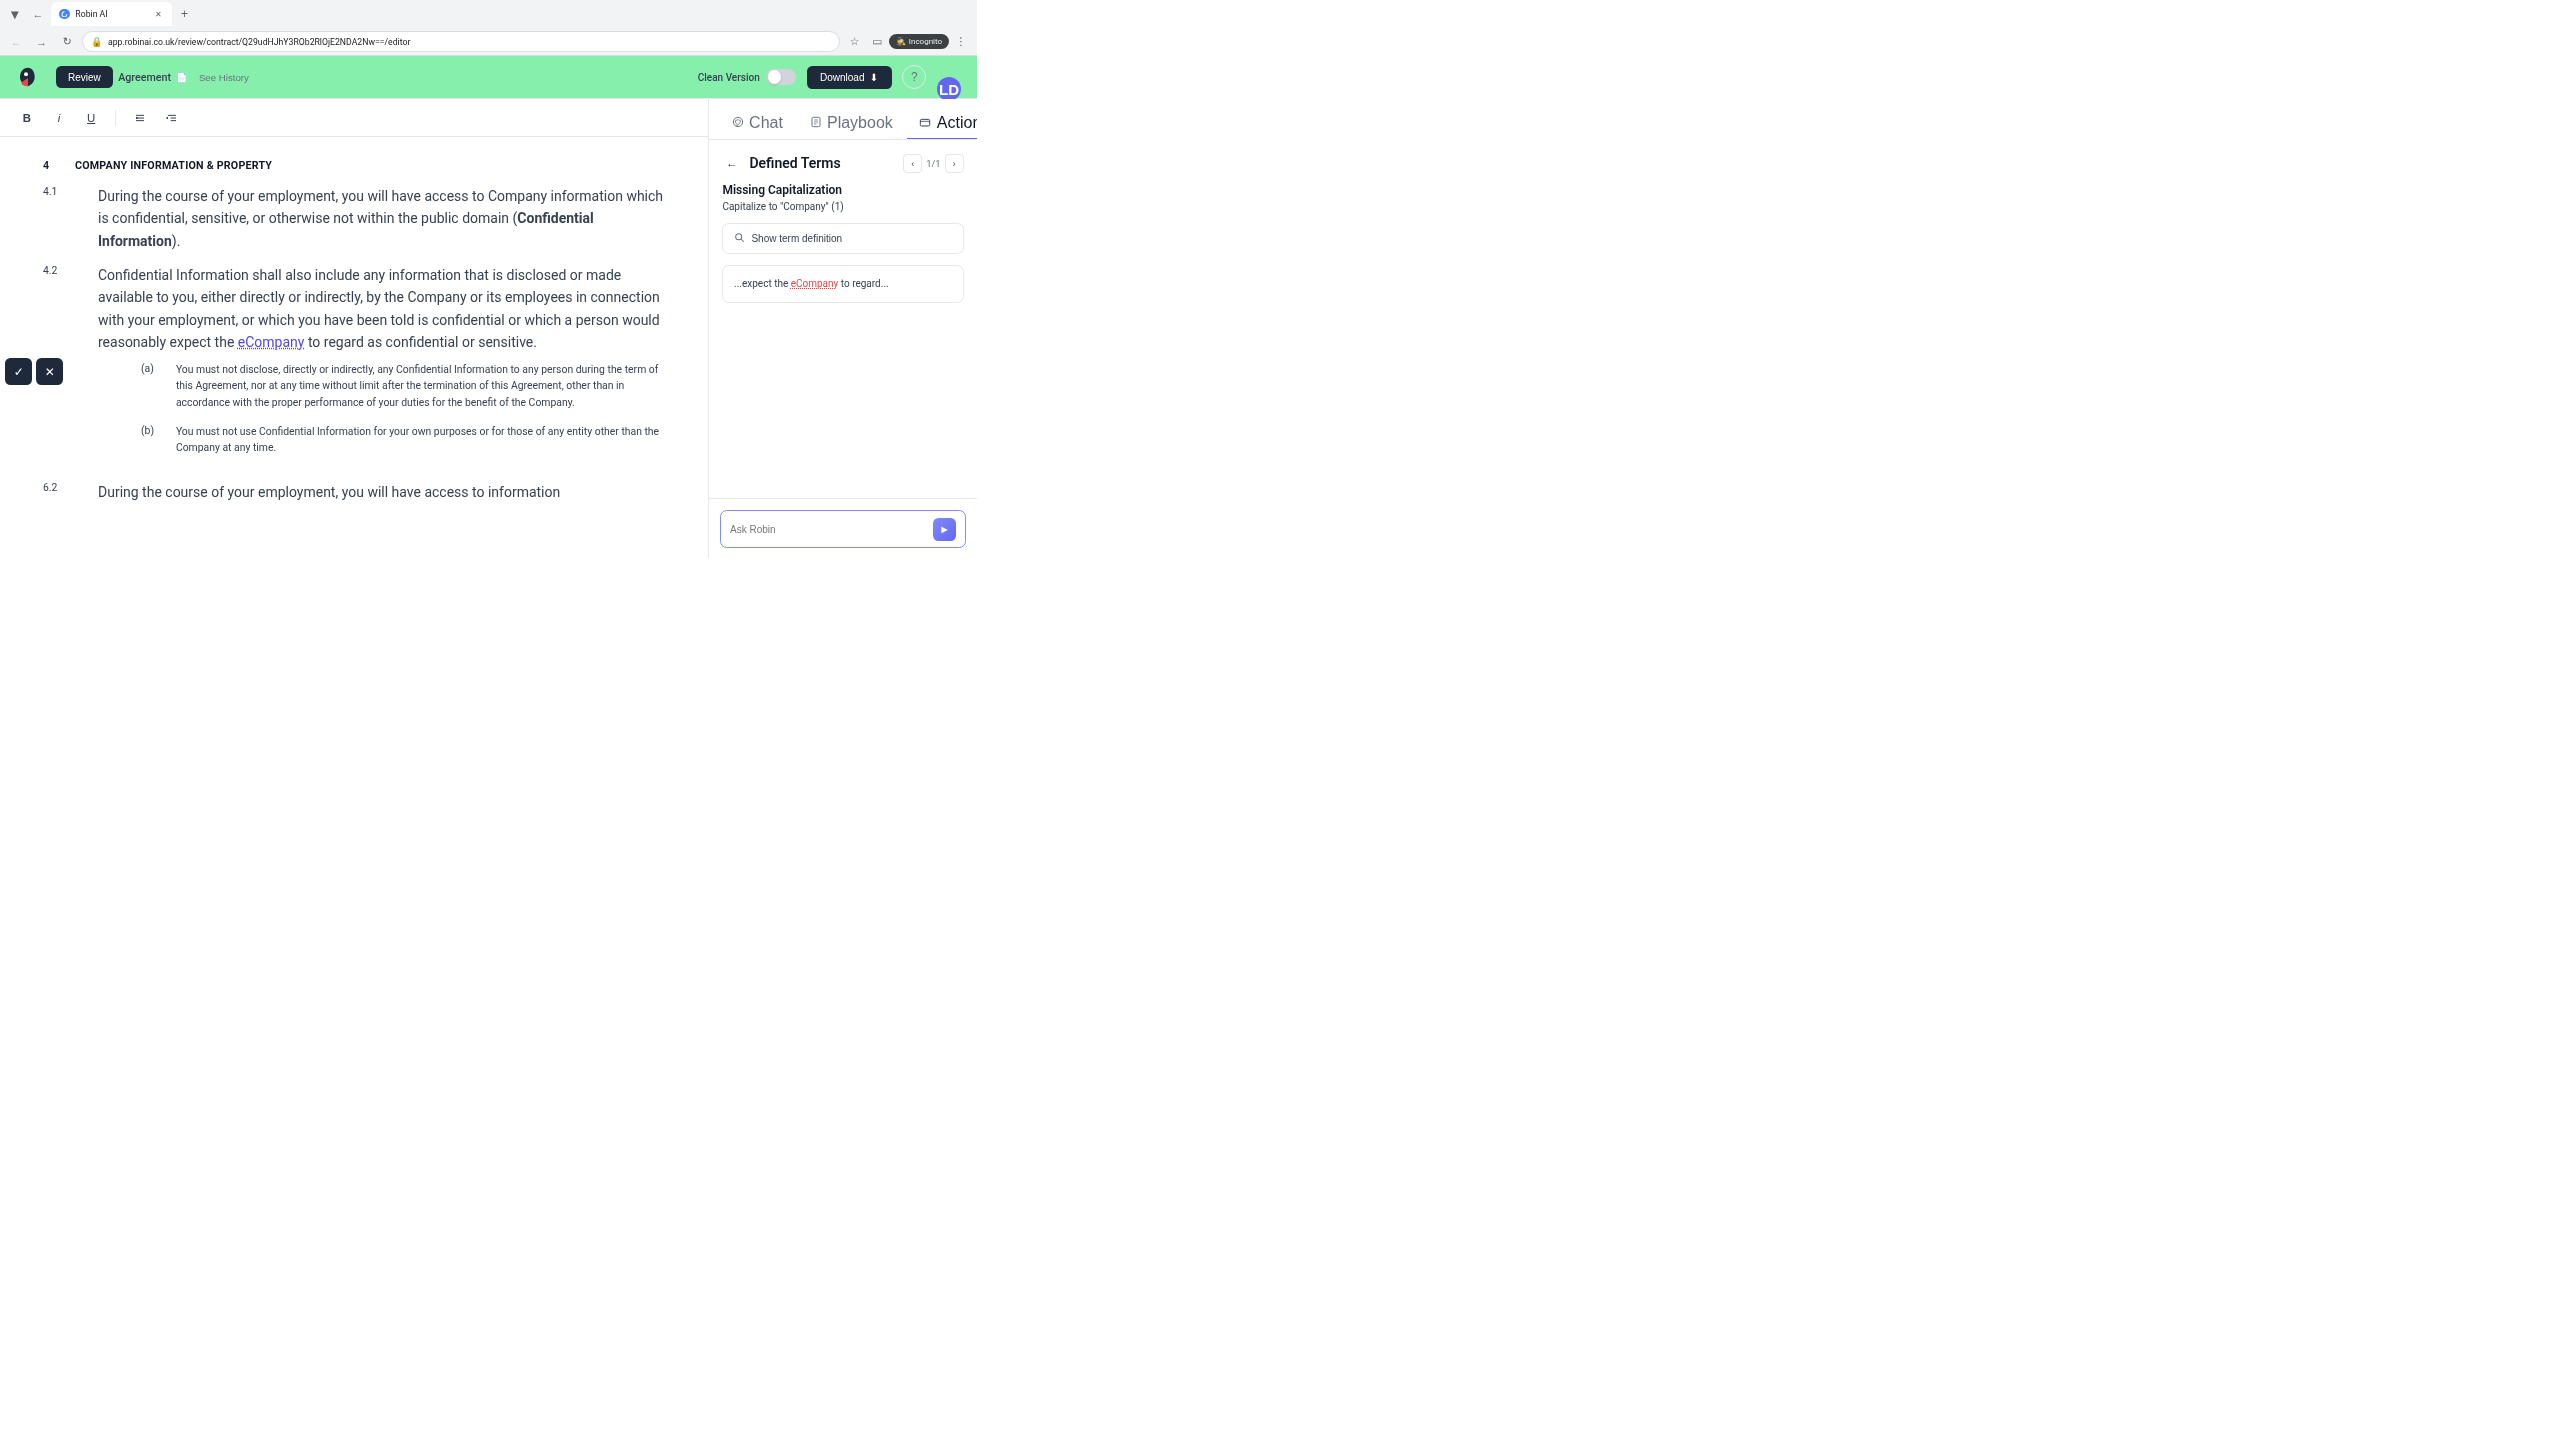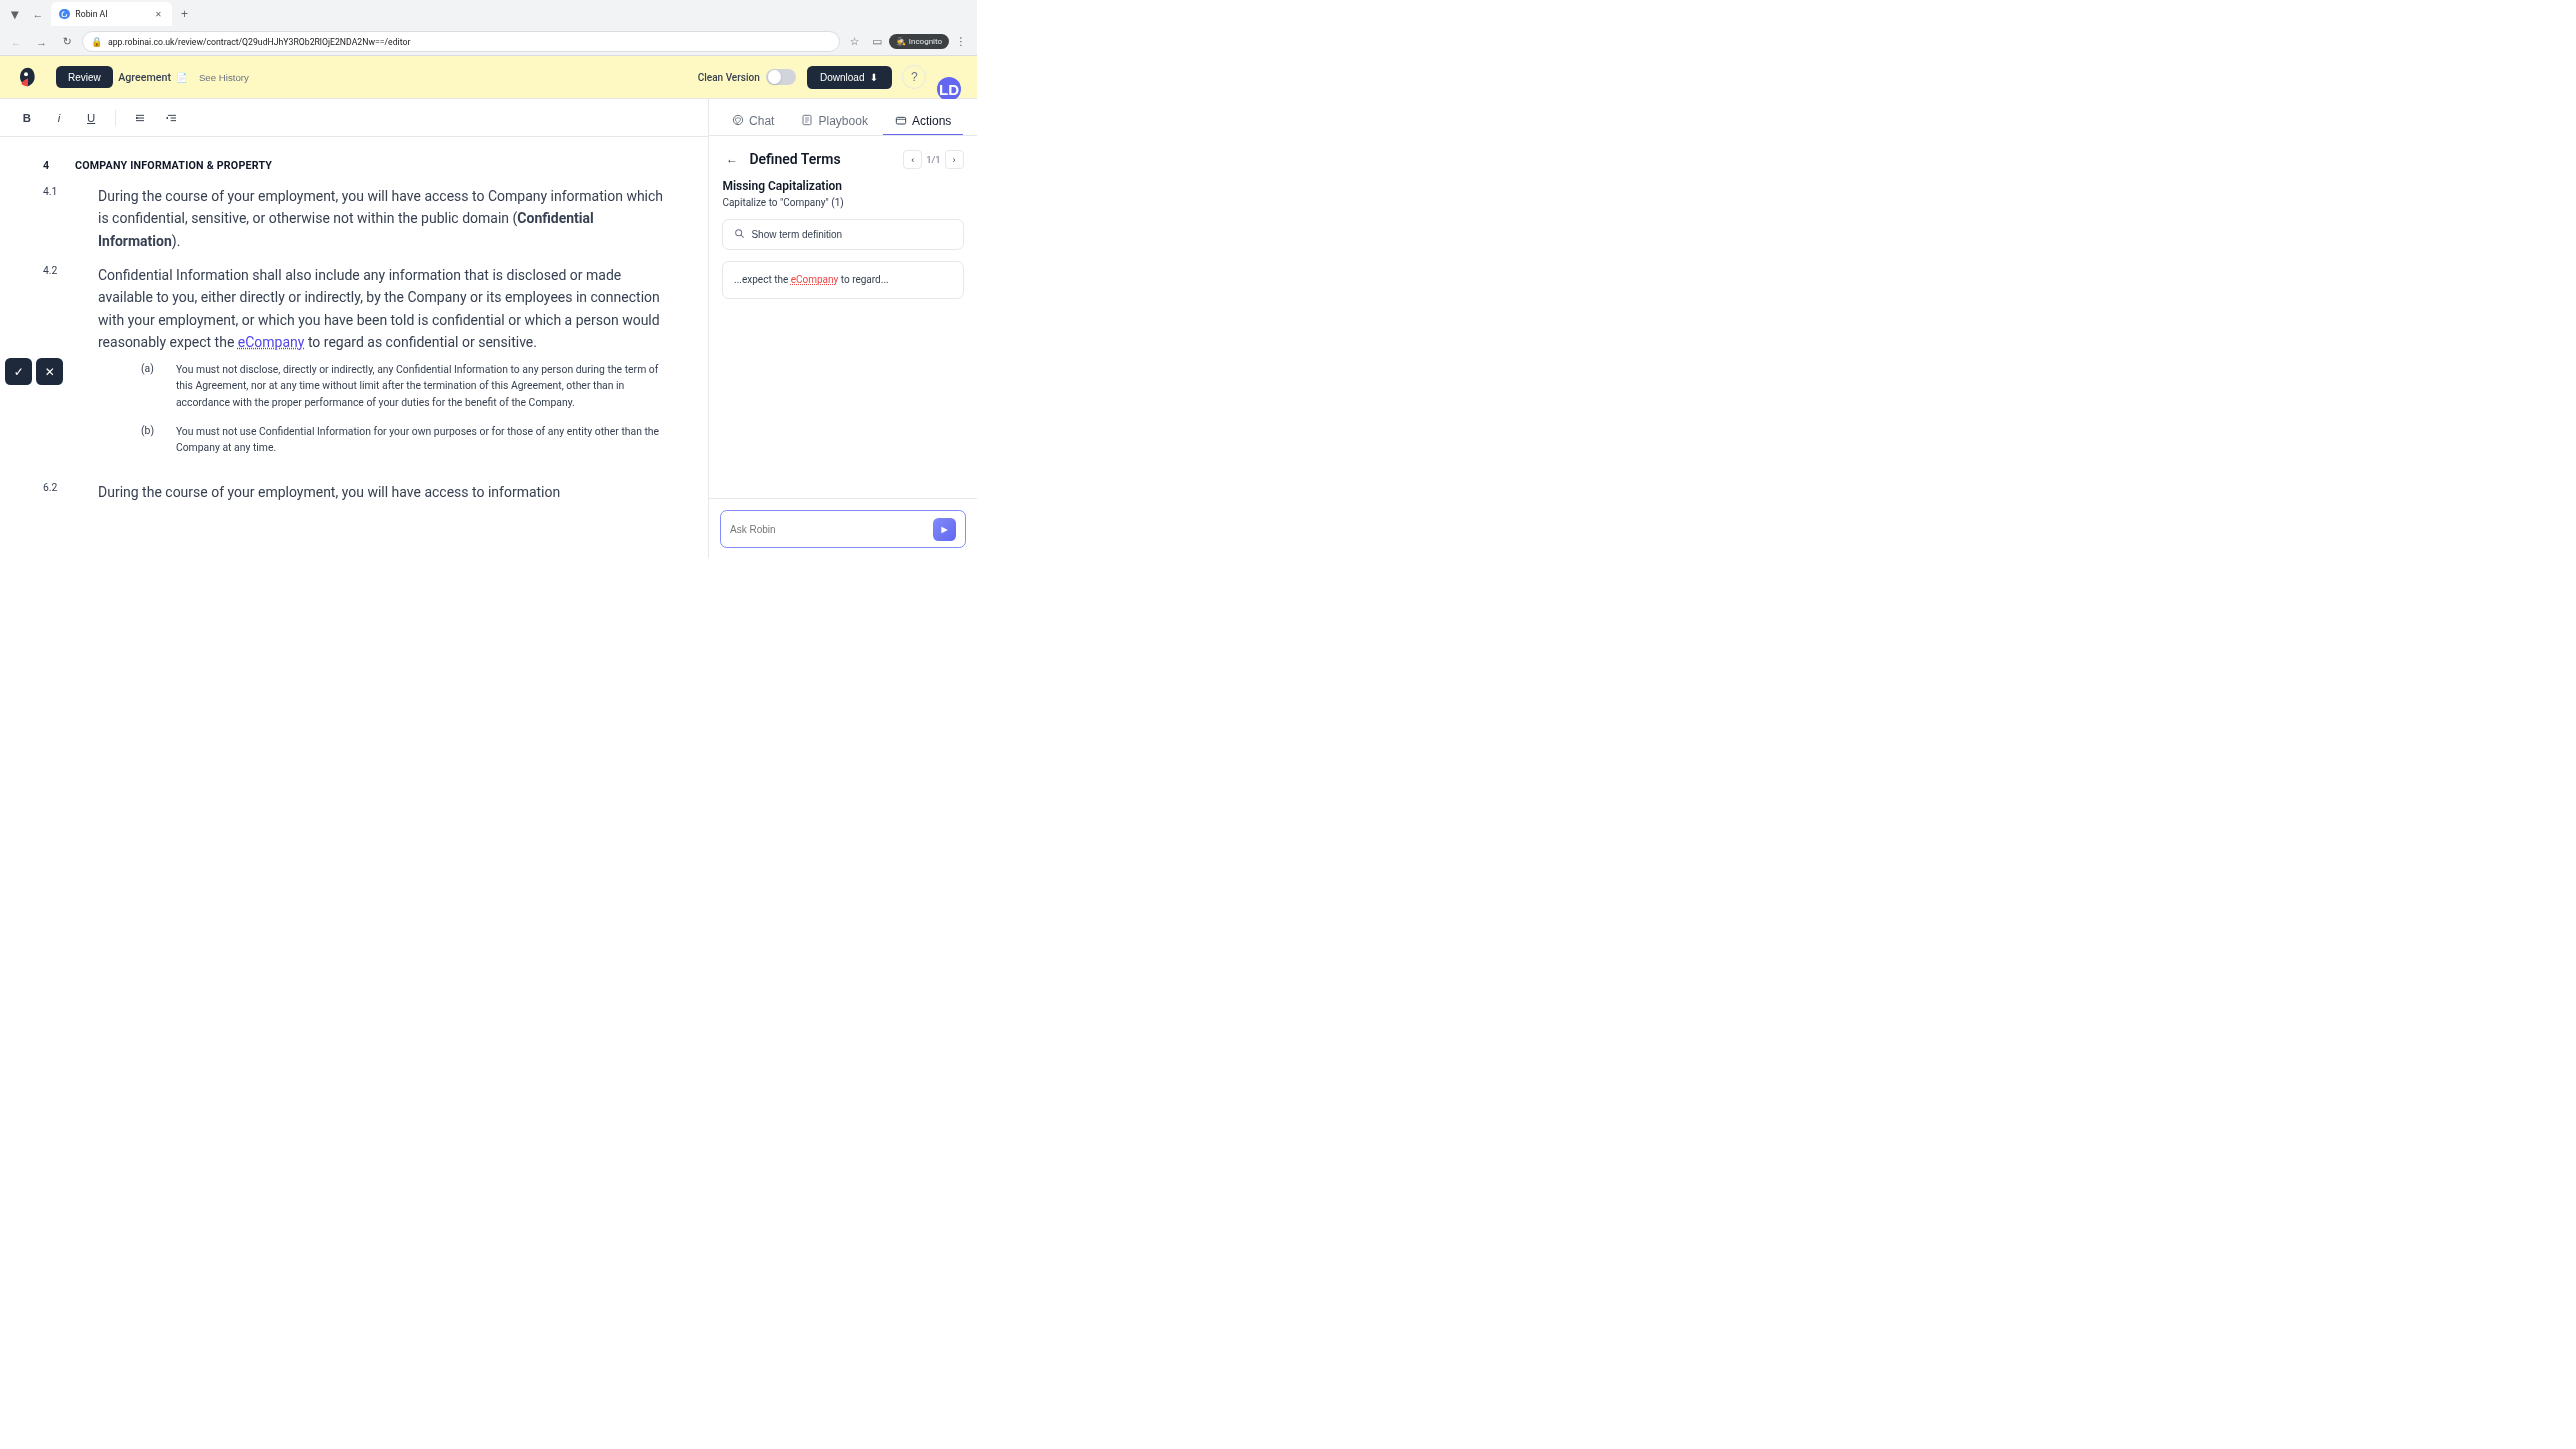--- a/index.html
+++ b/index.html
@@ -122,21 +122,21 @@
       font-size: 8px;
     }
 
     
     .app-header {
       display: flex;
       align-items: center;
       height: 43px;
       padding: 0 16px;
       border-bottom: 0.7px solid #e5e7eb;
-      background: #fef9c3;
+      background: #86efac;
     }
     .logo {
       display: flex; align-items: center;
       margin-right: 16px;
     }
     .header-nav {
       display: flex; align-items: center;
       gap: 5.4px;
       flex: 1;
     }
@@ -380,21 +380,21 @@
       border-bottom: 0.7px solid #e5e7eb;
       padding: 8px 10.7px 0;
       gap: 2.7px;
     }
     .panel-tab {
       display: flex; align-items: center; gap: 5.4px;
       padding: 6.7px 12px;
       border: none;
       background: none;
       cursor: pointer;
-      font-size: 12px;
+      font-size: 16px;
       font-weight: 500;
       color: #6b7280;
       border-radius: 5.4px 5.4px 0 0;
       border-bottom: 1.3px solid transparent;
     }
     .panel-tab.active {
       color: #111827;
       border-bottom: 1.3px solid #6366f1;
     }
     .panel-tab-icon { font-size: 10.7px; }

